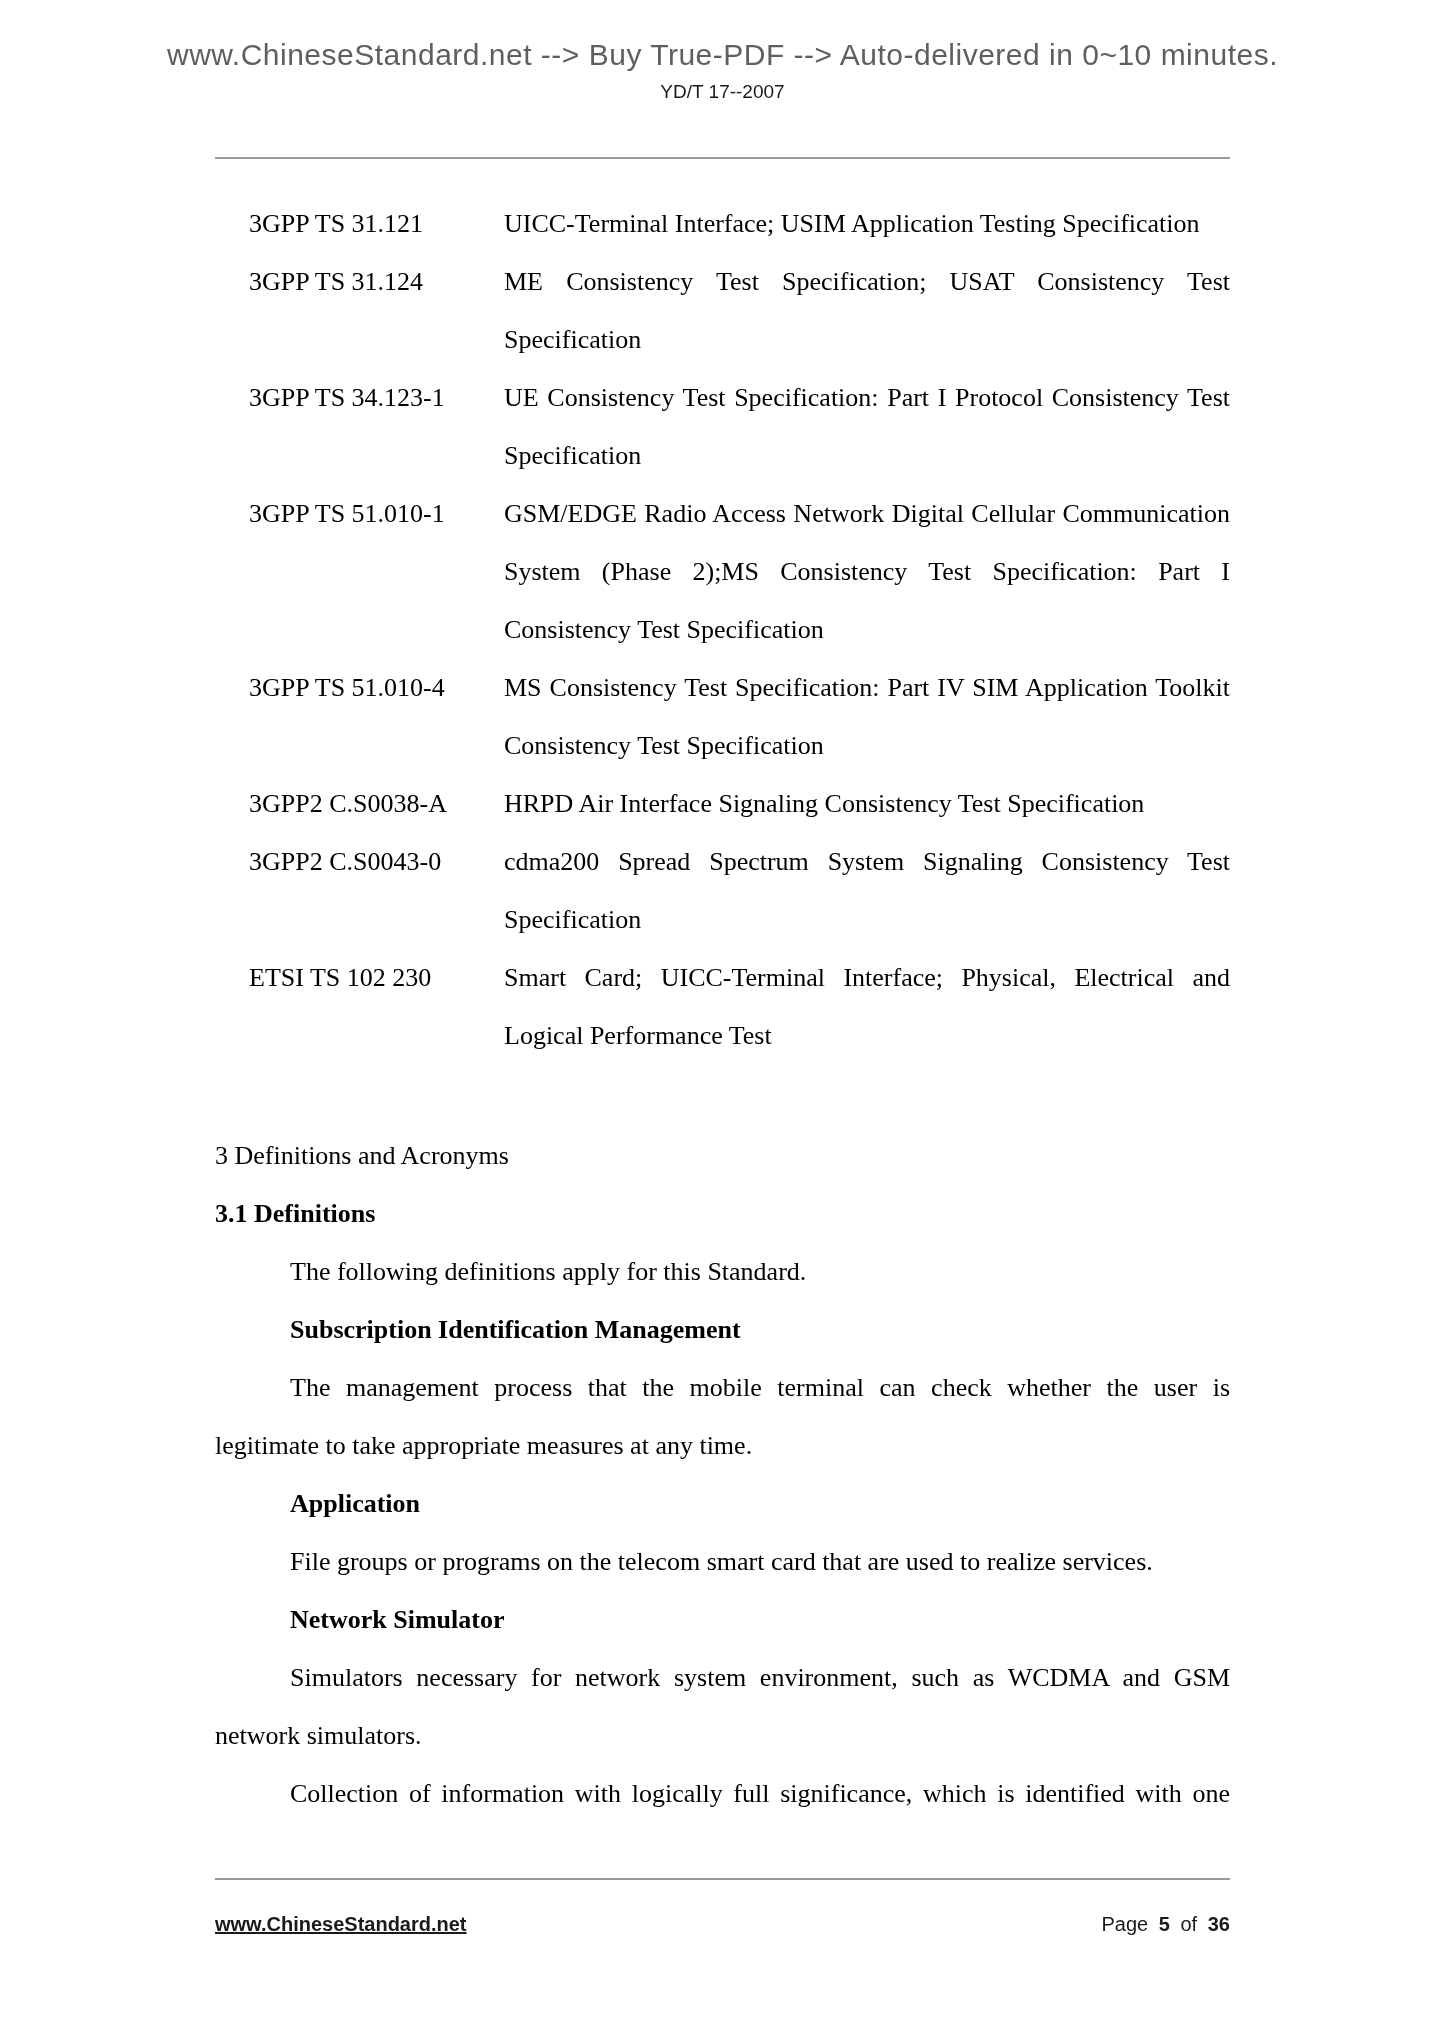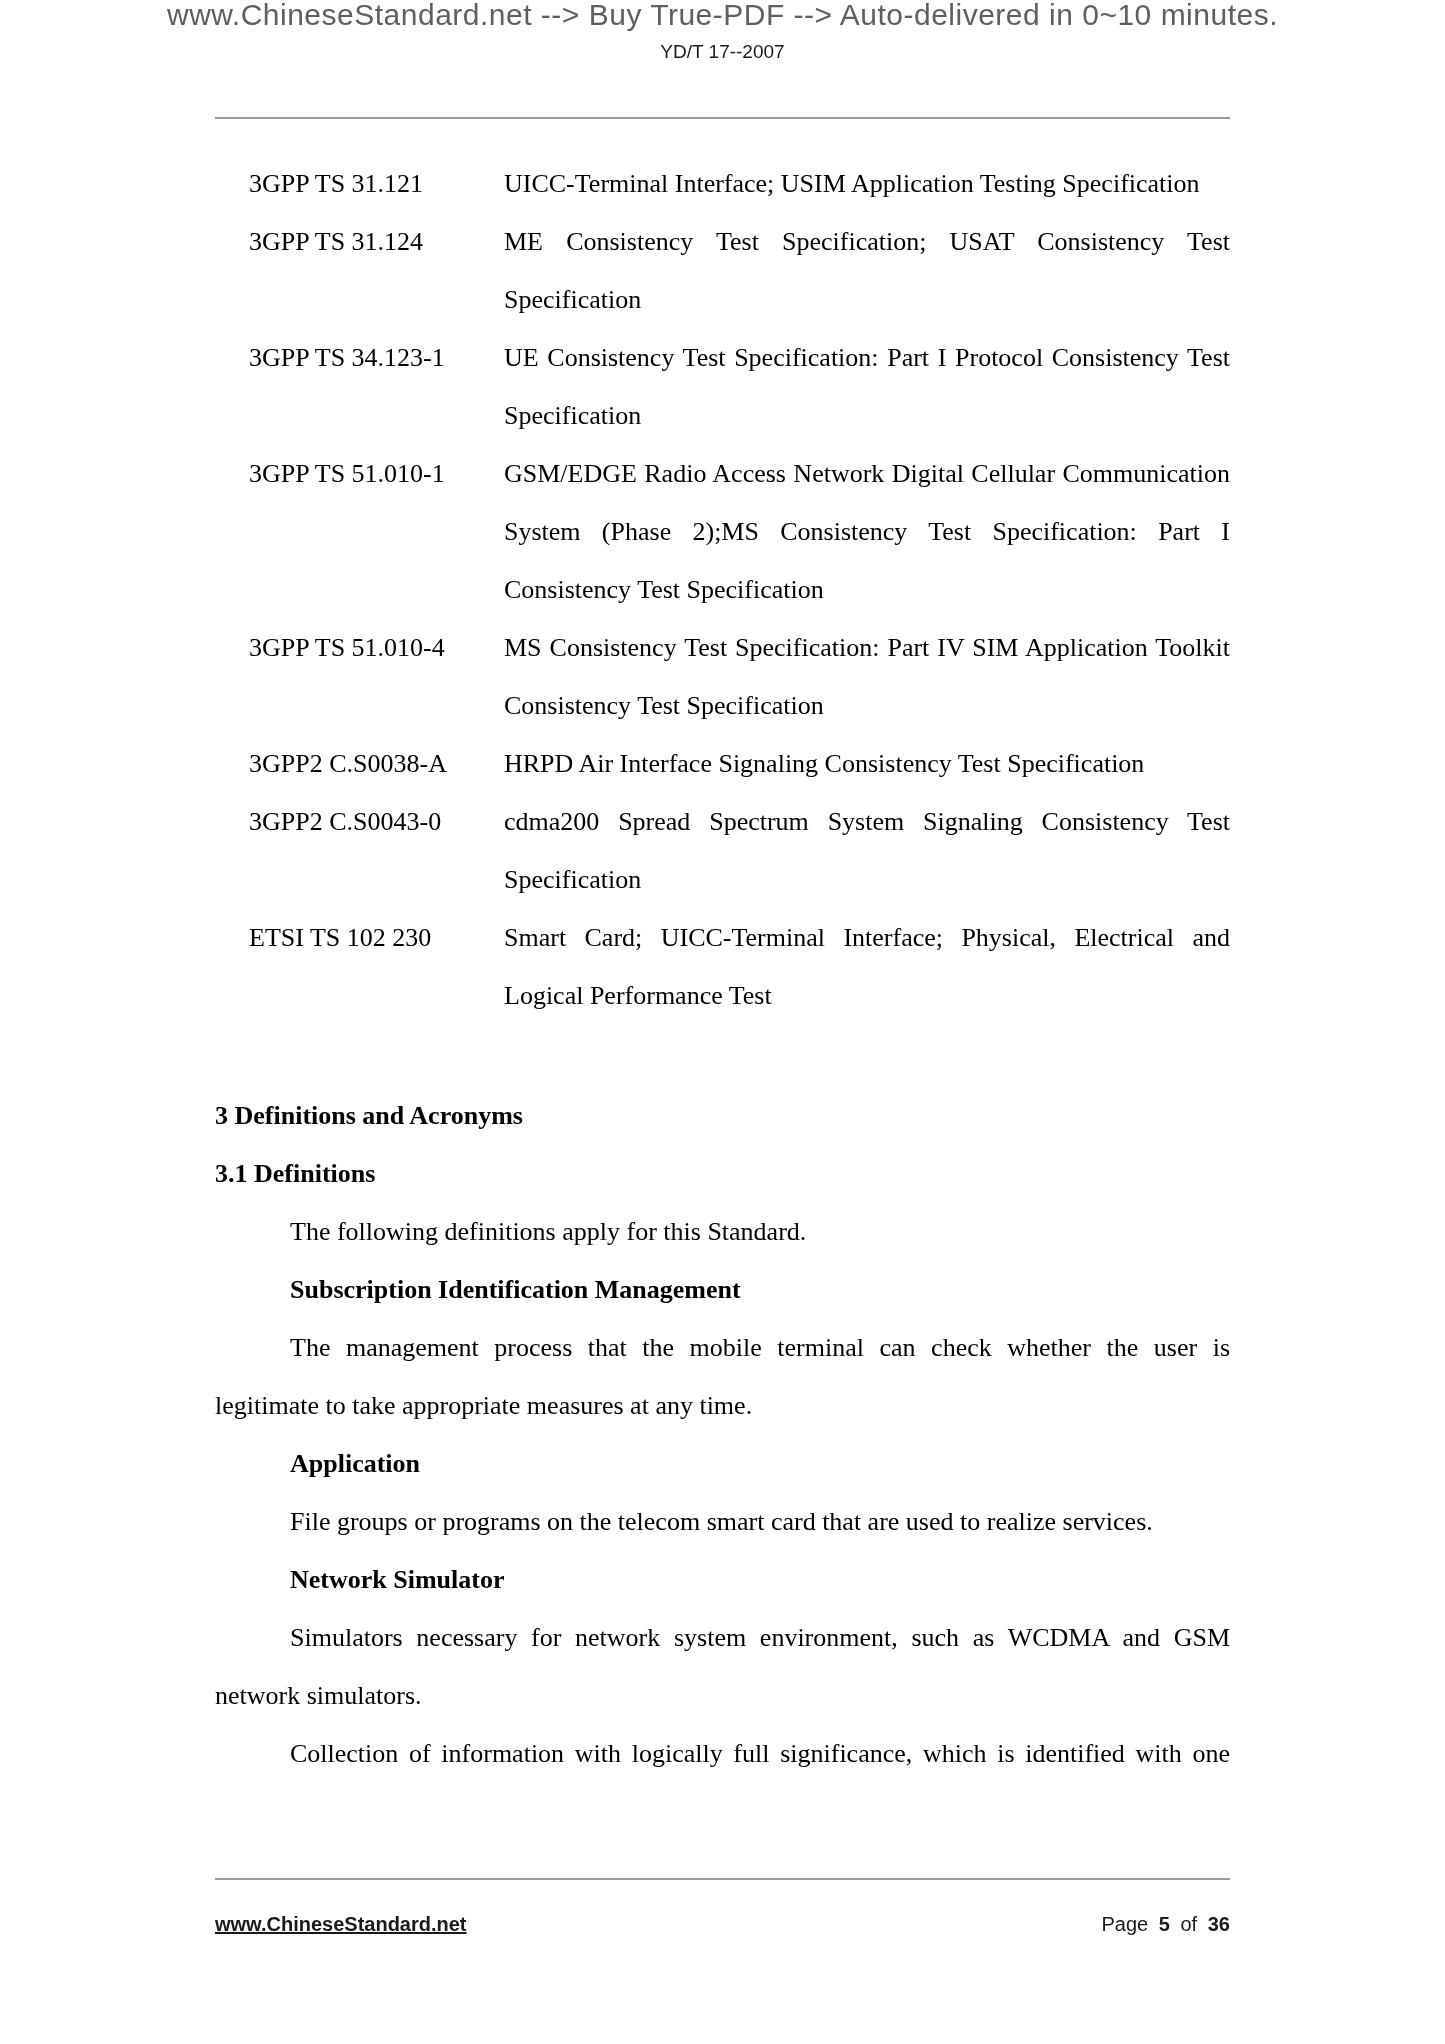--- a/index.html
+++ b/index.html
@@ -13,20 +13,21 @@
     position:relative;
     width:1445px;
     height:2044px;
     background:#ffffff;
     overflow:hidden;
     font-family:"Liberation Serif", serif;
     color:var(--body-text);
   }
   
   .promo{
+    margin-top:40px;
     text-align:center;
     font-family:"Liberation Sans", sans-serif;
     font-size:30px;
     line-height:30px;
     color:var(--promo-gray);
     letter-spacing:0.5px;
   }
   .doccode{
     margin-top:12px;
     text-align:center;
@@ -55,21 +56,21 @@
   }
   .ref-id{white-space:nowrap;}
   .line{display:block;}
   .j{
     text-align:justify;
     text-align-last:justify;
   }
   .indent{padding-left:75px;}
   .heading{
     margin-top:62px;
-    font-weight:bold;
+    font-weight:normal;
   }
   .subheading{font-weight:bold;}
   .term{font-weight:bold;}
   
   .footer{
     position:absolute;
     left:215px;
     right:215px;
     top:1878px;
   }

